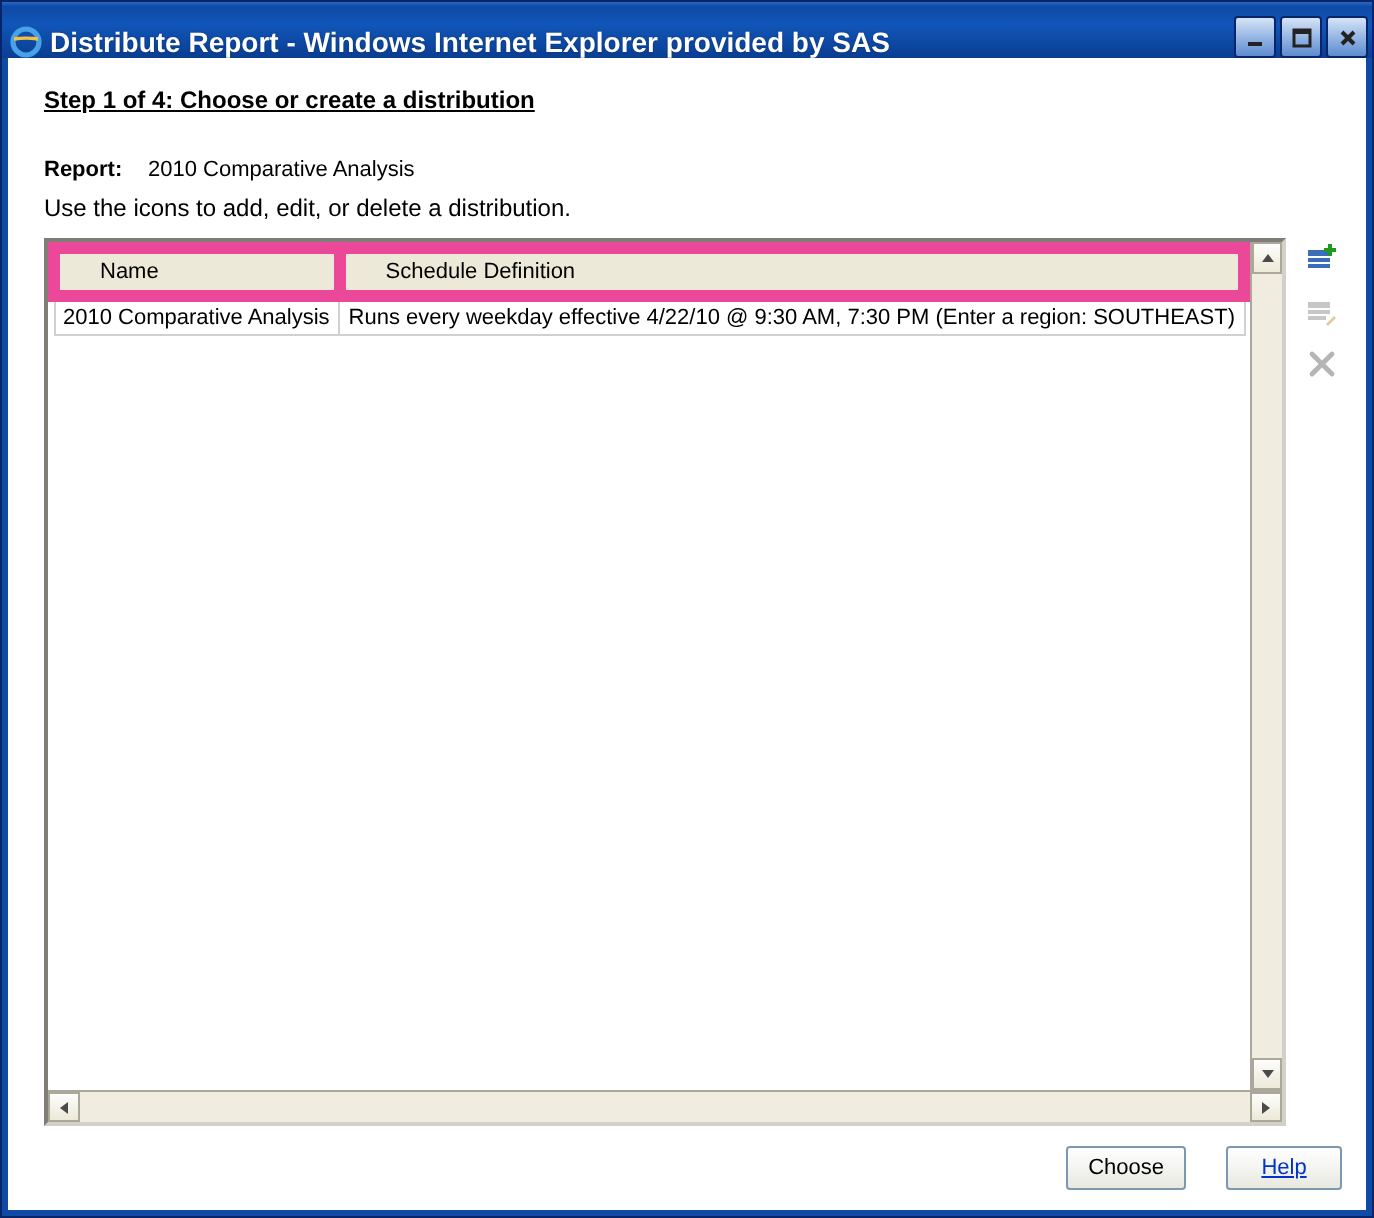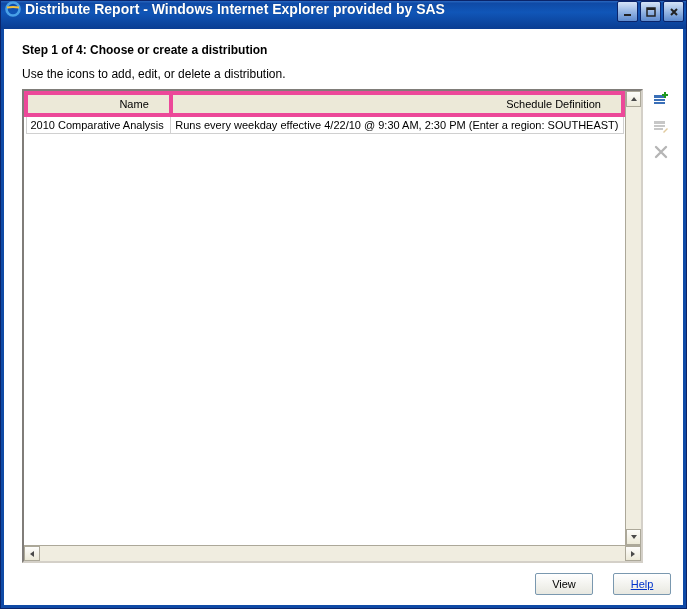--- a/index.html
+++ b/index.html
@@ -15,21 +15,21 @@
     width: 687px; height: 609px;
     border: 1px solid #0a246a;
     display: flex;
     flex-direction: column;
     background: #ece9d8;
   }
   .titlebar {
     height: 28px;
     background: linear-gradient(to bottom, #2a68c0 0%, #0f4aa6 8%, #1056b8 40%, #0a3d92 100%);
     display: flex;
-    align-items: flex-start;
+    align-items: flex-end;
     padding: 0 2px 0 4px;
     color: #ffffff;
   }
   .titlebar .ie-icon {
     width: 16px; height: 16px;
     margin-right: 4px;
     display: flex; align-items: center; justify-content: center;
   }
   .titlebar .ie-icon svg { width: 16px; height: 16px; }
   .titlebar .title-text {
@@ -58,22 +58,23 @@
     background: #ffffff;
     border: 3px solid #0f4aa6;
     border-top: none;
     padding: 14px 12px 10px 18px;
     display: flex;
     flex-direction: column;
   }
   .step-title {
     font-weight: bold;
     font-size: 12px;
-    margin-bottom: 10px;
-    color: #000;
+    margin-bottom: 22px;
+    color: #000;
+    text-decoration: underline;
   }
   .report-row {
     display: flex;
     align-items: baseline;
     font-size: 11px;
     margin-bottom: 6px;
     color: #000;
   }
   .report-row .lbl { font-weight: bold; width: 52px; }
   .check-row {
@@ -111,24 +112,24 @@
     flex: 1;
     overflow: hidden;
   }
   table.grid {
     border-collapse: collapse;
     width: 100%;
     font-size: 11px;
   }
   table.grid th {
     background: #ece9d8;
-    border: 4px solid #ec4899;
+    border: 6px solid #ec4899;
     font-weight: normal;
     padding: 3px 20px;
-    text-align: right;
+    text-align: left;
     height: 18px;
     color: #000;
   }
   table.grid td {
     border: 1px solid #d0d0d0;
     padding: 2px 4px;
     white-space: nowrap;
     height: 18px;
     color: #000;
   }
@@ -221,40 +222,44 @@
             <path d="M3 3 L9 9 M9 3 L3 9" stroke="#222" stroke-width="2"></path>
           </svg>
       </div>
     </div>
   </div>
 
   <div class="content">
 
     <div class="step-title">Step 1 of 4: Choose or create a distribution</div>
 
+    <div class="report-row">
+      <span class="lbl">Report:</span>
+      <span>2010 Comparative Analysis</span>
+    </div>
 
 
     <div class="instr">Use the icons to add, edit, or delete a distribution.</div>
 
     <div class="grid-area">
 
       <div class="grid-outer">
         <div class="grid-viewport">
           <div class="grid-main">
             <table class="grid">
               <thead>
                 <tr>
                   <th style="width:165px">Name</th>
                   <th>Schedule Definition</th>
                 </tr>
               </thead>
               <tbody>
                 <tr>
                   <td>2010 Comparative Analysis</td>
-                  <td>Runs every weekday effective 4/22/10 @ 9:30 AM, 2:30 PM (Enter a region: SOUTHEAST)</td>
+                  <td>Runs every weekday effective 4/22/10 @ 9:30 AM, 7:30 PM (Enter a region: SOUTHEAST)</td>
                 </tr>
               </tbody>
             </table>
           </div>
           <div class="vscroll">
             <div class="sbtn">
               <svg viewBox="0 0 8 8">
                   <polygon points="4,2 7,6 1,6"></polygon>
                 </svg>
             </div>
@@ -301,18 +306,18 @@
         </div>
         <div class="action-icon" title="Delete" style="opacity:0.55">
           <svg viewBox="0 0 16 16">
             <path d="M3 3 L13 13 M13 3 L3 13" stroke="#7a7a7a" stroke-width="2.4" stroke-linecap="round"></path>
           </svg>
         </div>
       </div>
     </div>
 
     <div class="footer">
-      <div class="btn">View</div>
+      <div class="btn">Choose</div>
       <div class="btn help">Help</div>
     </div>
 
   </div>
 </div>
 
 </body></html>

